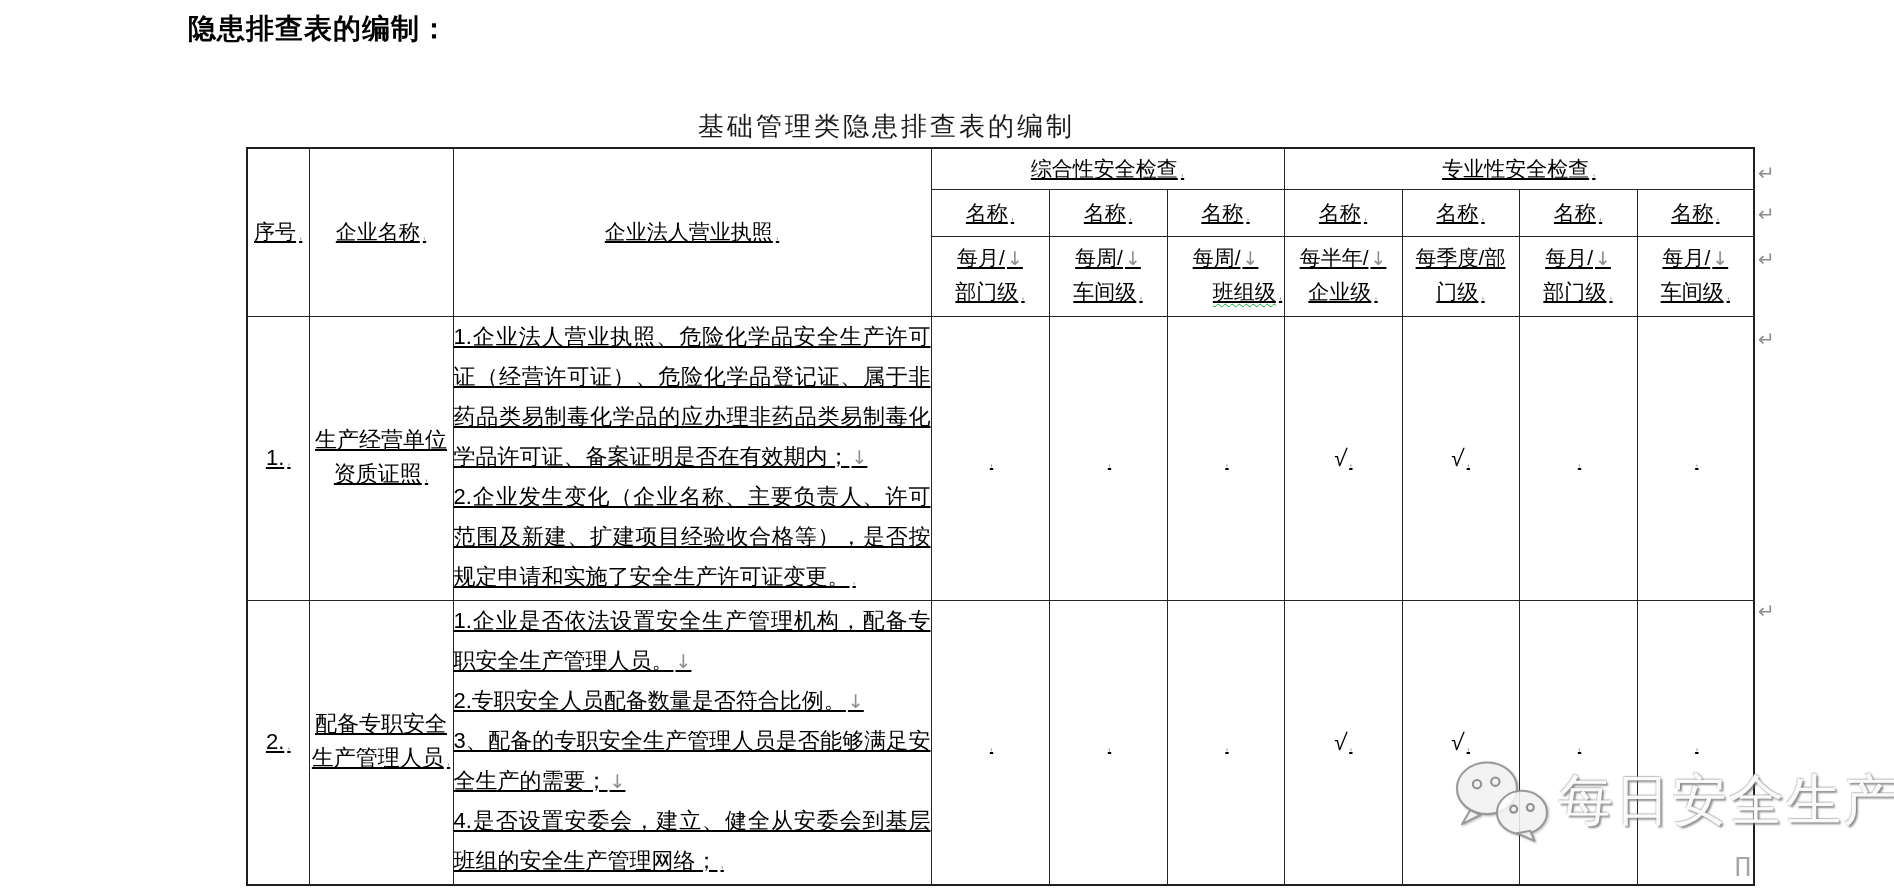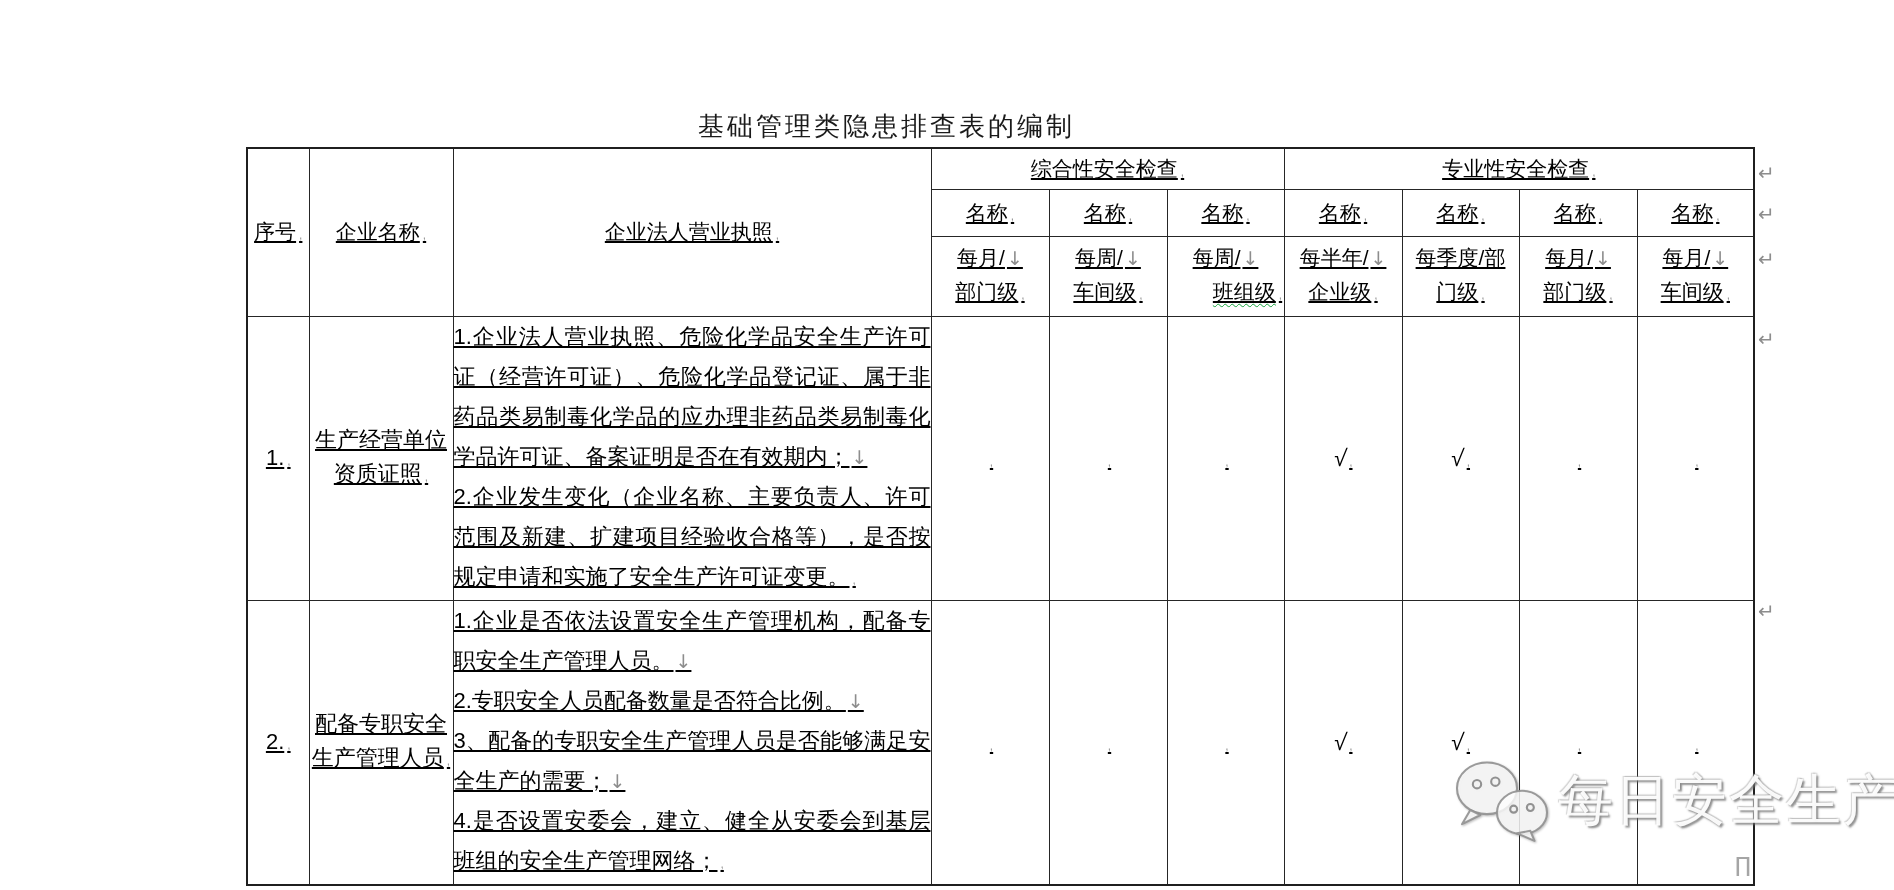--- a/index.html
+++ b/index.html
@@ -73,20 +73,21 @@
                 -1px -1px 1px rgba(160,160,160,0.45),
                 1px -1px 1px rgba(150,150,150,0.35);
     white-space:nowrap;
   }
 </style>
 </head>
 <body>
 
 <div class="page">
 
+  <div class="doc-heading">隐患排查表的编制：</div>
   <div class="table-title">基础管理类隐患排查表的编制</div>
 
   <div class="tablewrap">
     <table class="insp">
       <colgroup>
         <col style="width:62px">
           <col style="width:144px">
           <col style="width:478px">
         <col style="width:118px">
           <col style="width:118px">

